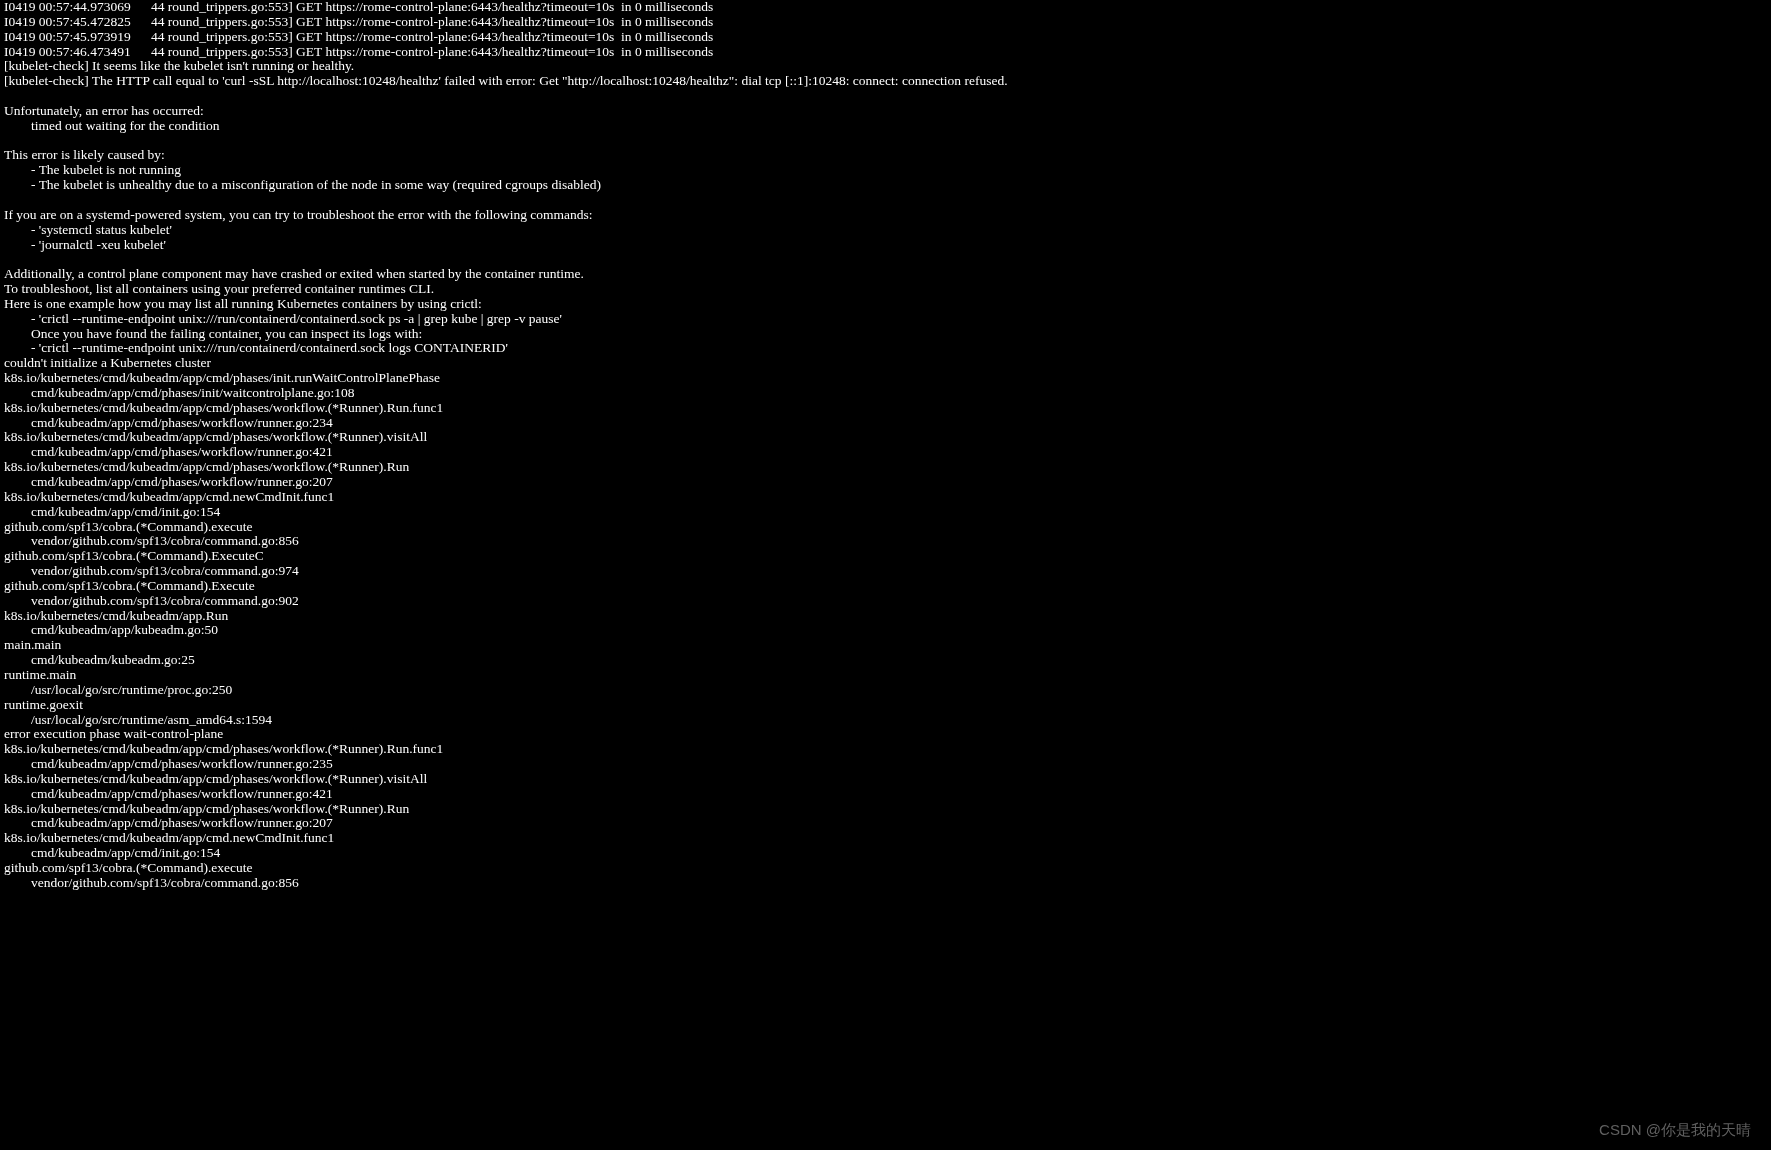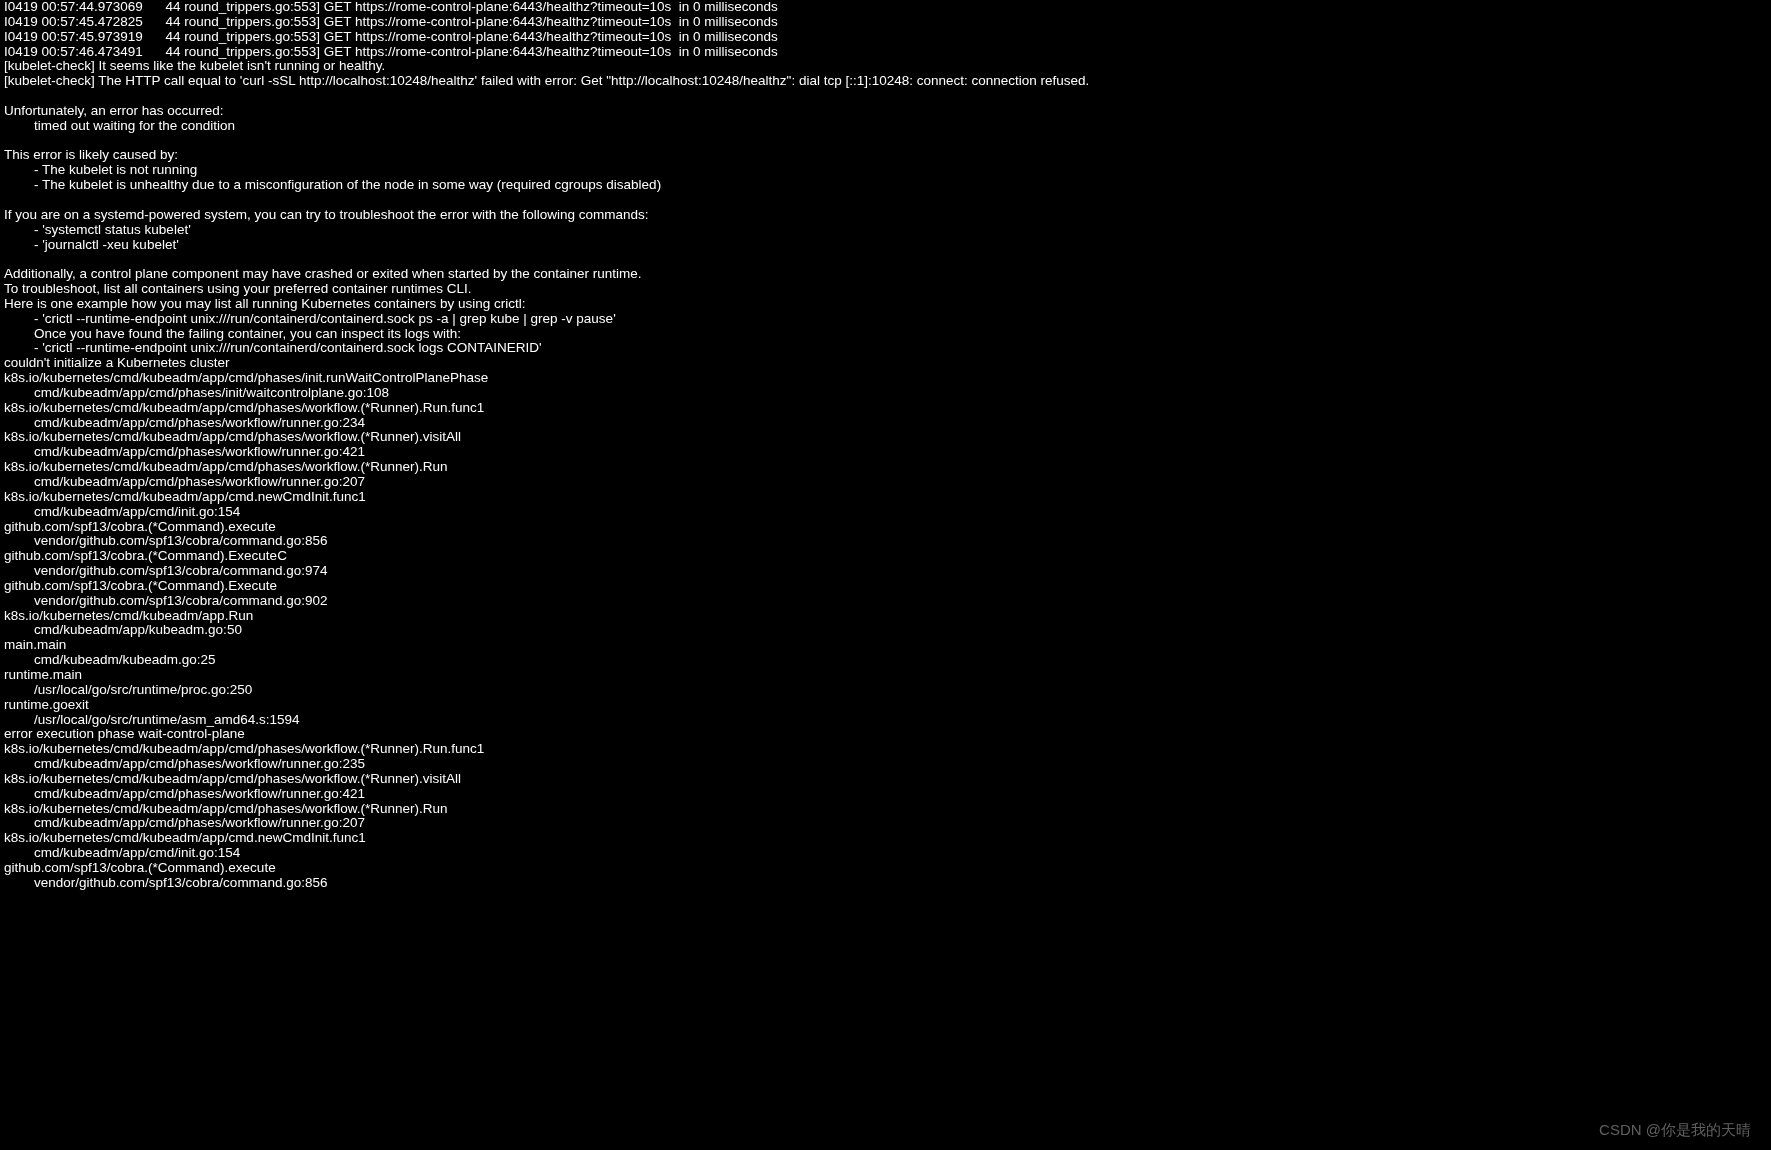--- a/index.html
+++ b/index.html
@@ -14,21 +14,21 @@
       font-size: 13.5px;
       line-height: 1.1;
       padding: 0 4px;
       width: 1771px;
       height: 1150px;
       overflow: hidden;
       position: relative;
     }
     pre {
       white-space: pre;
-      font-family: Liberation Sans, sans-serif;
+      font-family: Liberation Serif, serif;
     }
     .watermark {
       position: absolute;
       bottom: 12px;
       right: 20px;
       color: #888888;
       font-size: 15px;
       font-family: sans-serif;
       opacity: 0.7;
       margin-left: 48px;

